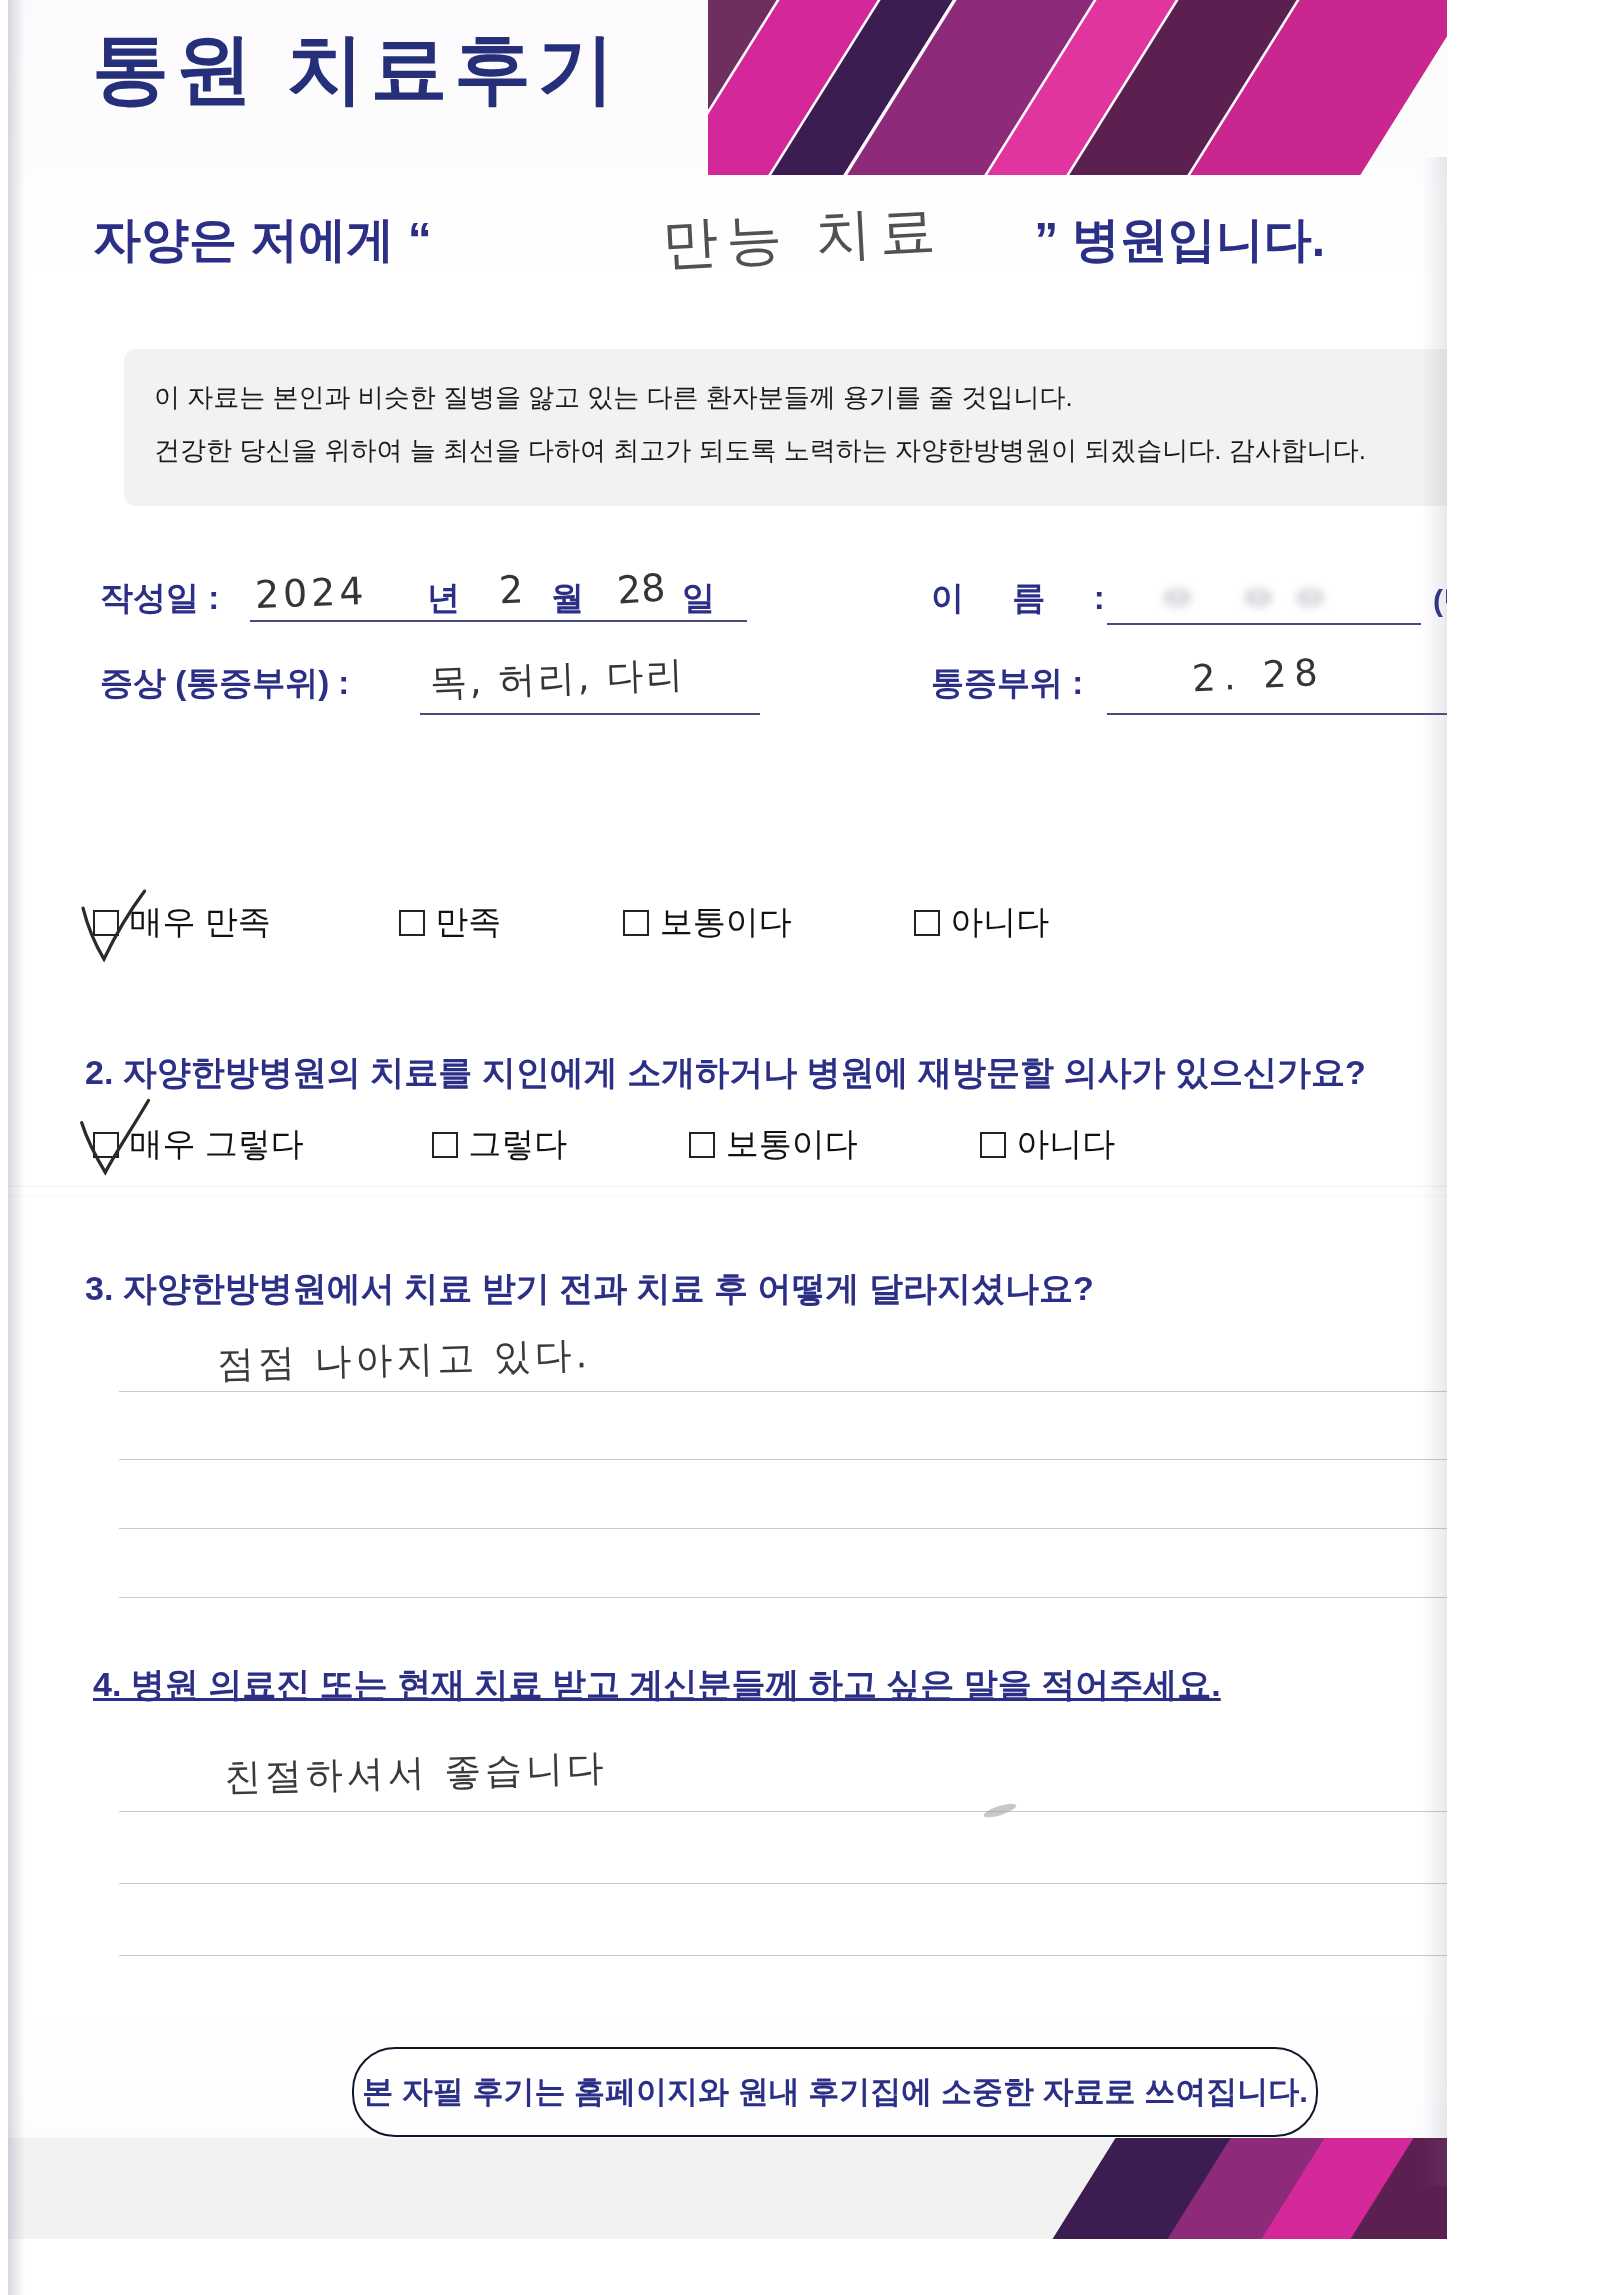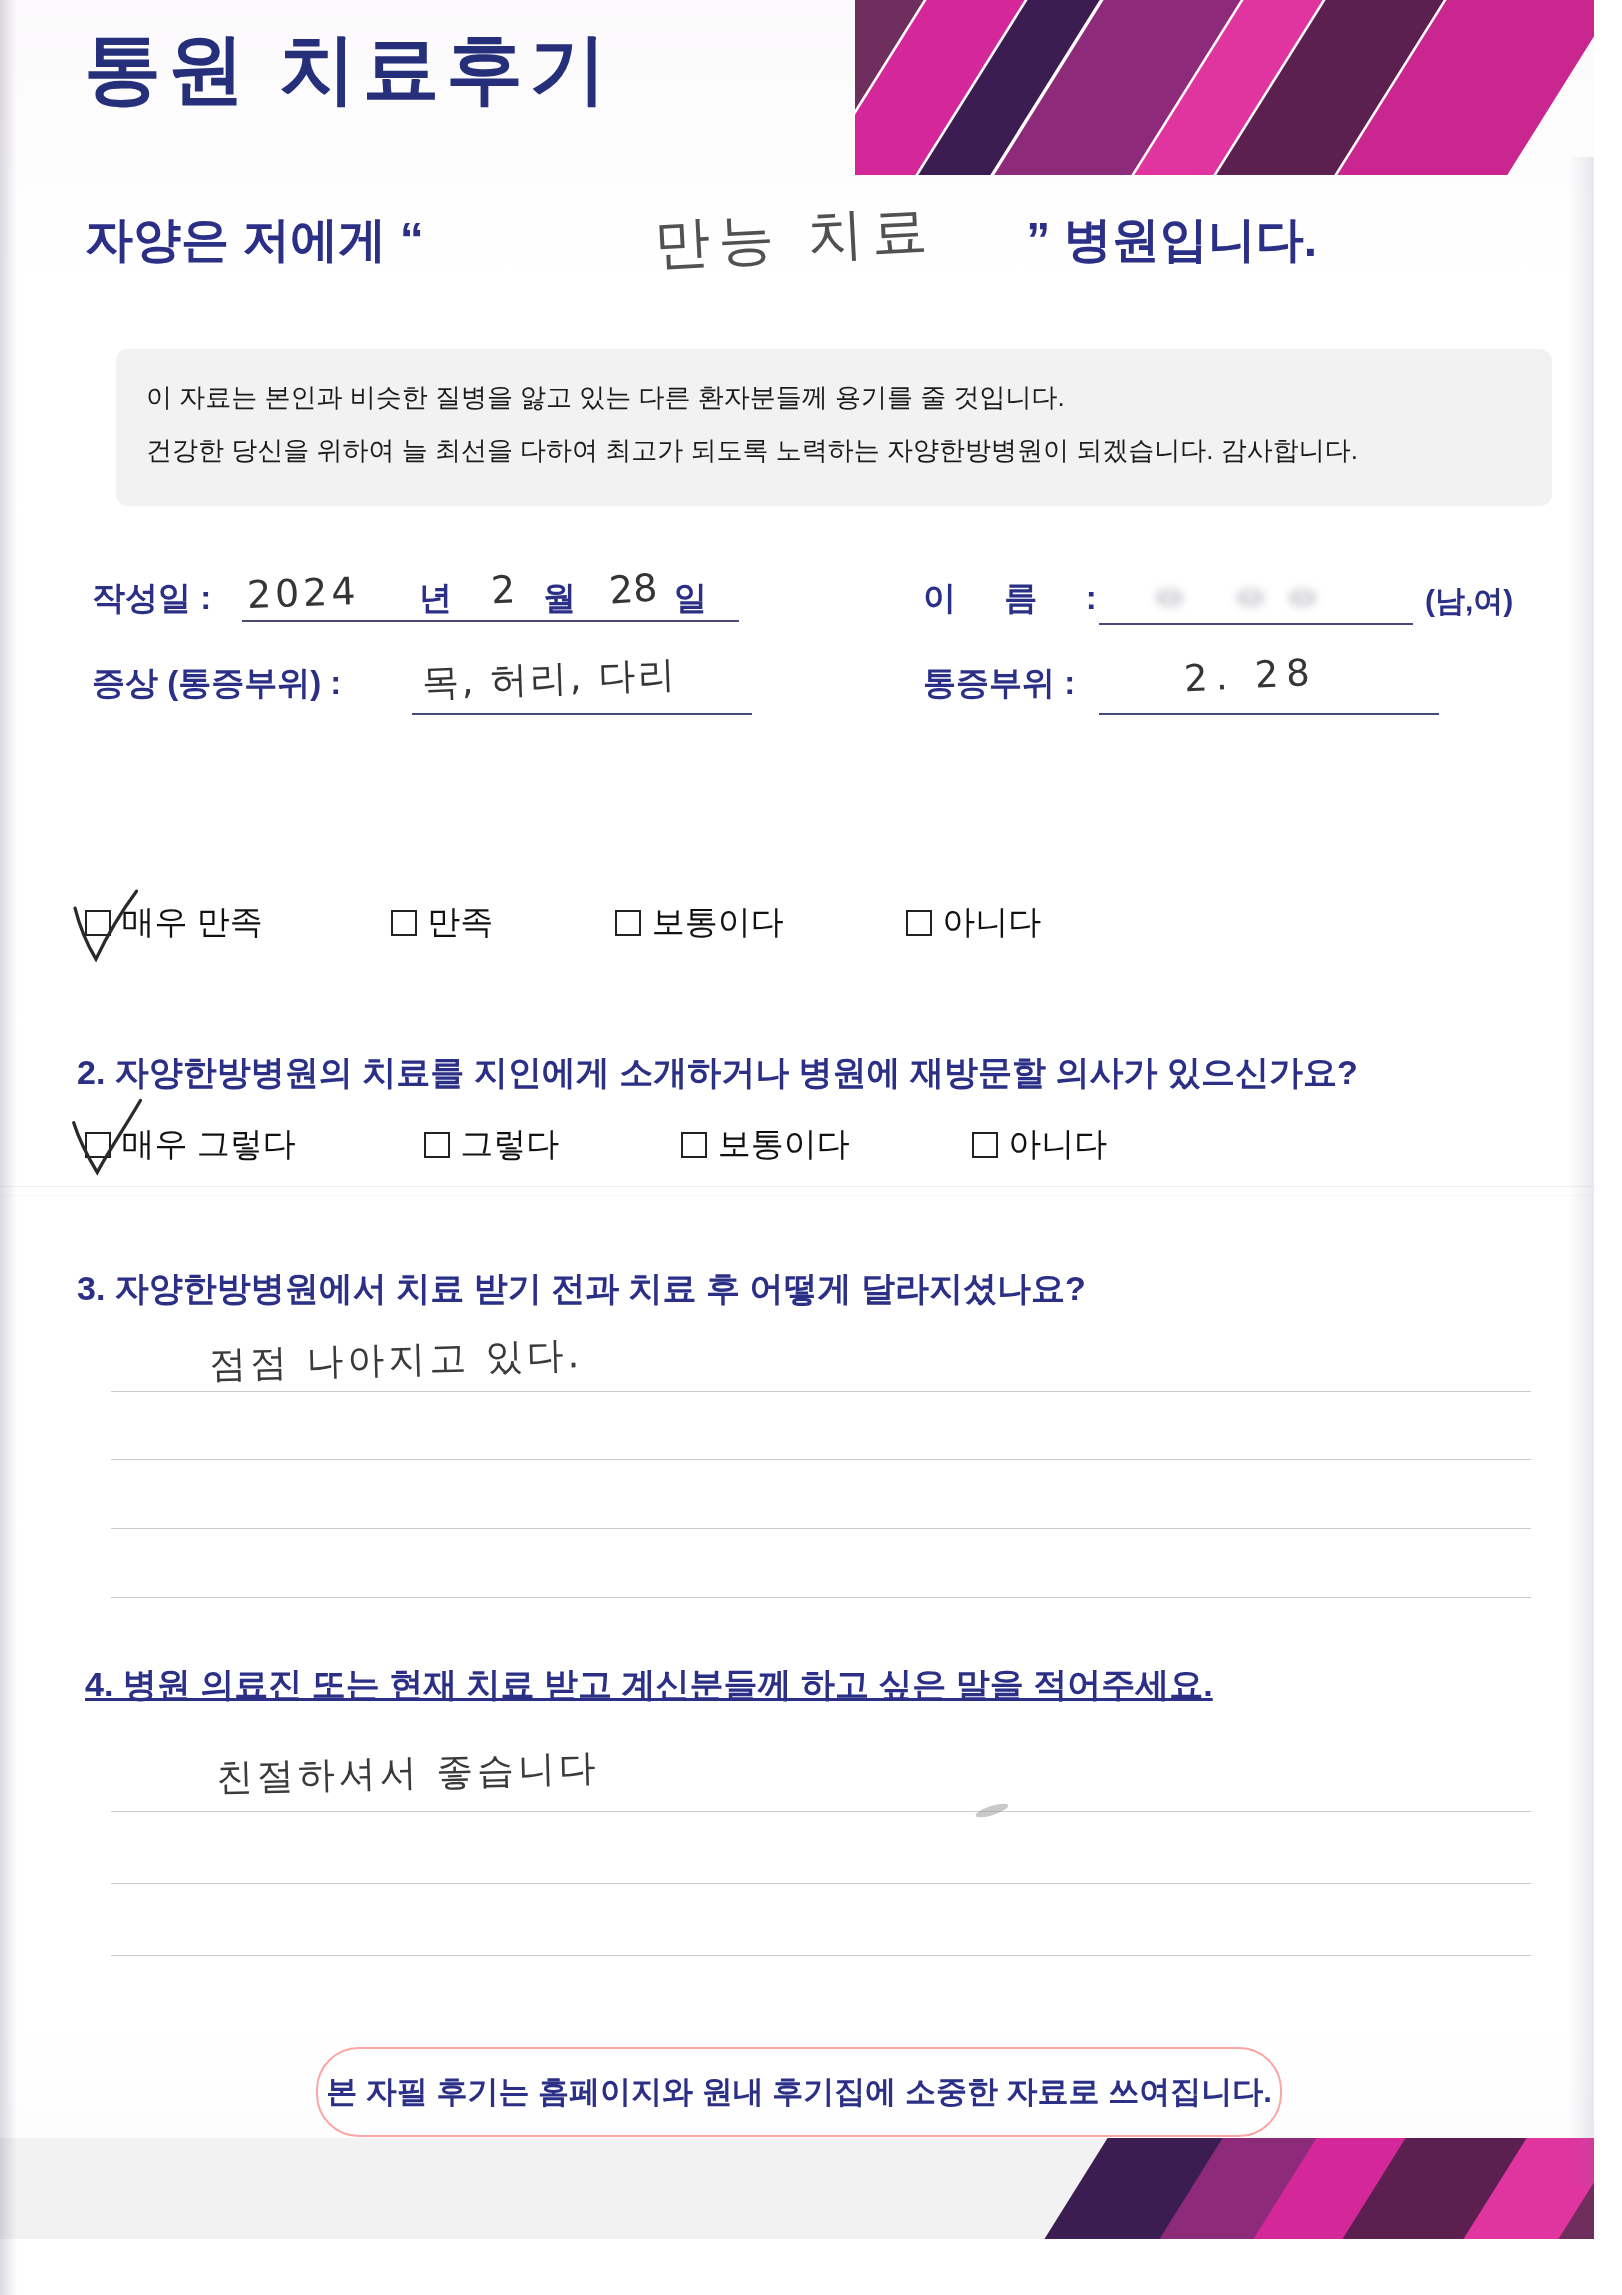--- a/index.html
+++ b/index.html
@@ -5,24 +5,25 @@
   html, body {
     margin: 0;
     padding: 0;
     background: #ffffff;
   }
   body {
     font-family: "Liberation Sans", "DejaVu Sans", sans-serif;
   }
   .page {
     position: relative;
-    width: 1594px;
+    width: 1439px;
     height: 2295px;
     background: #ec4899;
     overflow: hidden;
+    margin-left: 8px;
   }
 
   
   .scan-tint {
     position: absolute;
     inset: 0;
     background:
       linear-gradient(180deg, rgba(252,250,252,1) 0%, rgba(255,255,255,1) 12%, rgba(255,255,255,1) 88%, rgba(250,250,252,1) 100%);
     pointer-events: none;
   }
@@ -269,25 +270,25 @@
     white-space: nowrap;
     transform: rotate(-1.5deg);
     letter-spacing: 3.9px;
   }
   .a3 { left: 209px;  top: 1335px; }
   .a4 { left: 216px;  top: 1748px; }
 
   
   .footer-pill {
     position: absolute;
-    left: 316px;
+    left: 344px;
     top: 2047px;
     width: 962px;
     height: 86px;
-    border: 2px solid #fca5a5;
+    border: 2px solid #0f172a;
     border-radius: 43px;
     display: flex;
     align-items: center;
     justify-content: center;
     font-size: 31px;
     font-weight: bold;
     color: #2b2f86;
     background: rgba(255,255,255,0.6);
   }
 

